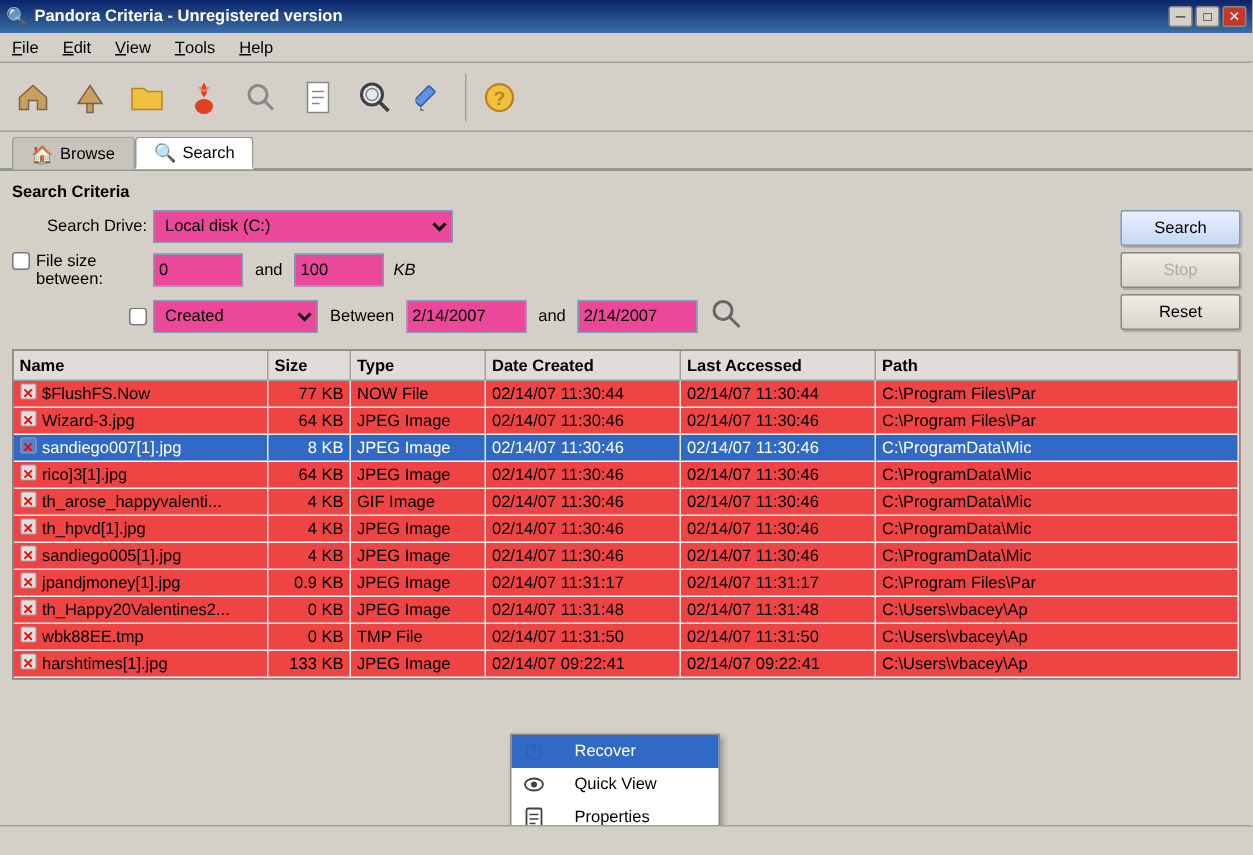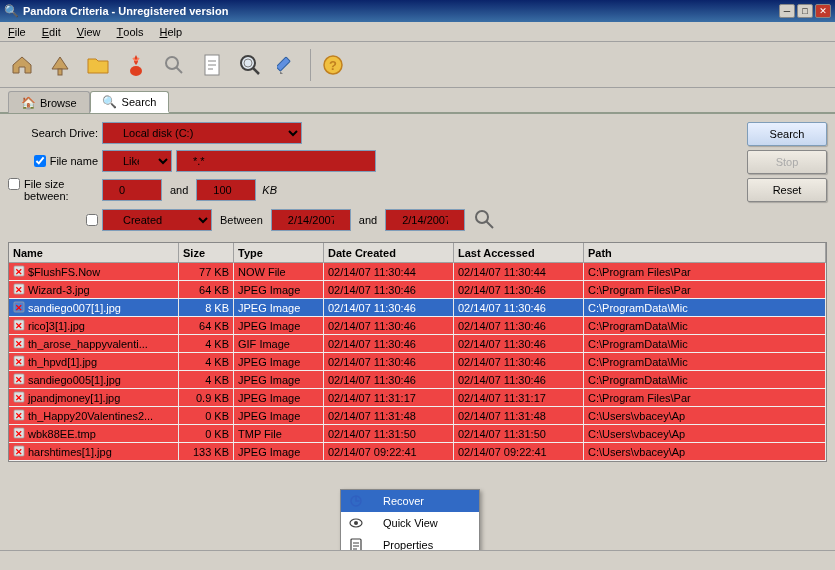--- a/index.html
+++ b/index.html
@@ -156,23 +156,23 @@
 
     .form-label {
       font-size: 11px;
       width: 90px;
       text-align: right;
     }
 
     select, input[type="text"] {
       height: 22px;
       border: 1px solid #7f9db9;
-      background: #b91c1c;
-      font-size: 11px;
-      padding: 1px 16px;
+      background: #ec4899;
+      font-size: 11px;
+      padding: 1px 3px;
     }
 
     .drive-select {
       width: 200px;
     }
 
     .btn {
       height: 24px;
       padding: 0 16px;
       border: 1px solid #888;
@@ -453,42 +453,32 @@
     </div>
     <div class="tab active">
       <span style="font-size:12px;">🔍</span>
       <span>Search</span>
     </div>
   </div>
 
   <div class="content-area">
 
     <div class="search-criteria-box">
+      <div class="criteria-title">Search Criteria</div>
 
       <div class="two-col">
         <div class="left-col">
 
           <div class="form-row">
             <label class="form-label">Search Drive:</label>
             <select class="drive-select">
               <option>Local disk (C:)</option>
             </select>
           </div>
 
-          <div class="form-row">
-            <div style="width:90px; display:flex; align-items:center; justify-content:flex-end; gap:4px;">
-              <input type="checkbox" checked="" style="">
-              <label>File name</label>
-            </div>
-            <select style="width:70px;">
-              <option>Like</option>
-              <option>Equals</option>
-            </select>
-            <input type="text" style="width: 200px;" value="*.*">
-          </div>
 
           <div class="form-row">
             <div style="width:90px; display:flex; justify-content:flex-end; gap:4px;">
               <input type="checkbox" style="">
               <label style="font-size:11px;">File size between:</label>
             </div>
             <input type="text" style="width: 60px;" value="0">
             <span class="between-label">and</span>
             <input type="text" style="width: 60px;" value="100">
             <span style="font-size:11px; padding-left:2px;font-style:italic;">KB</span>

